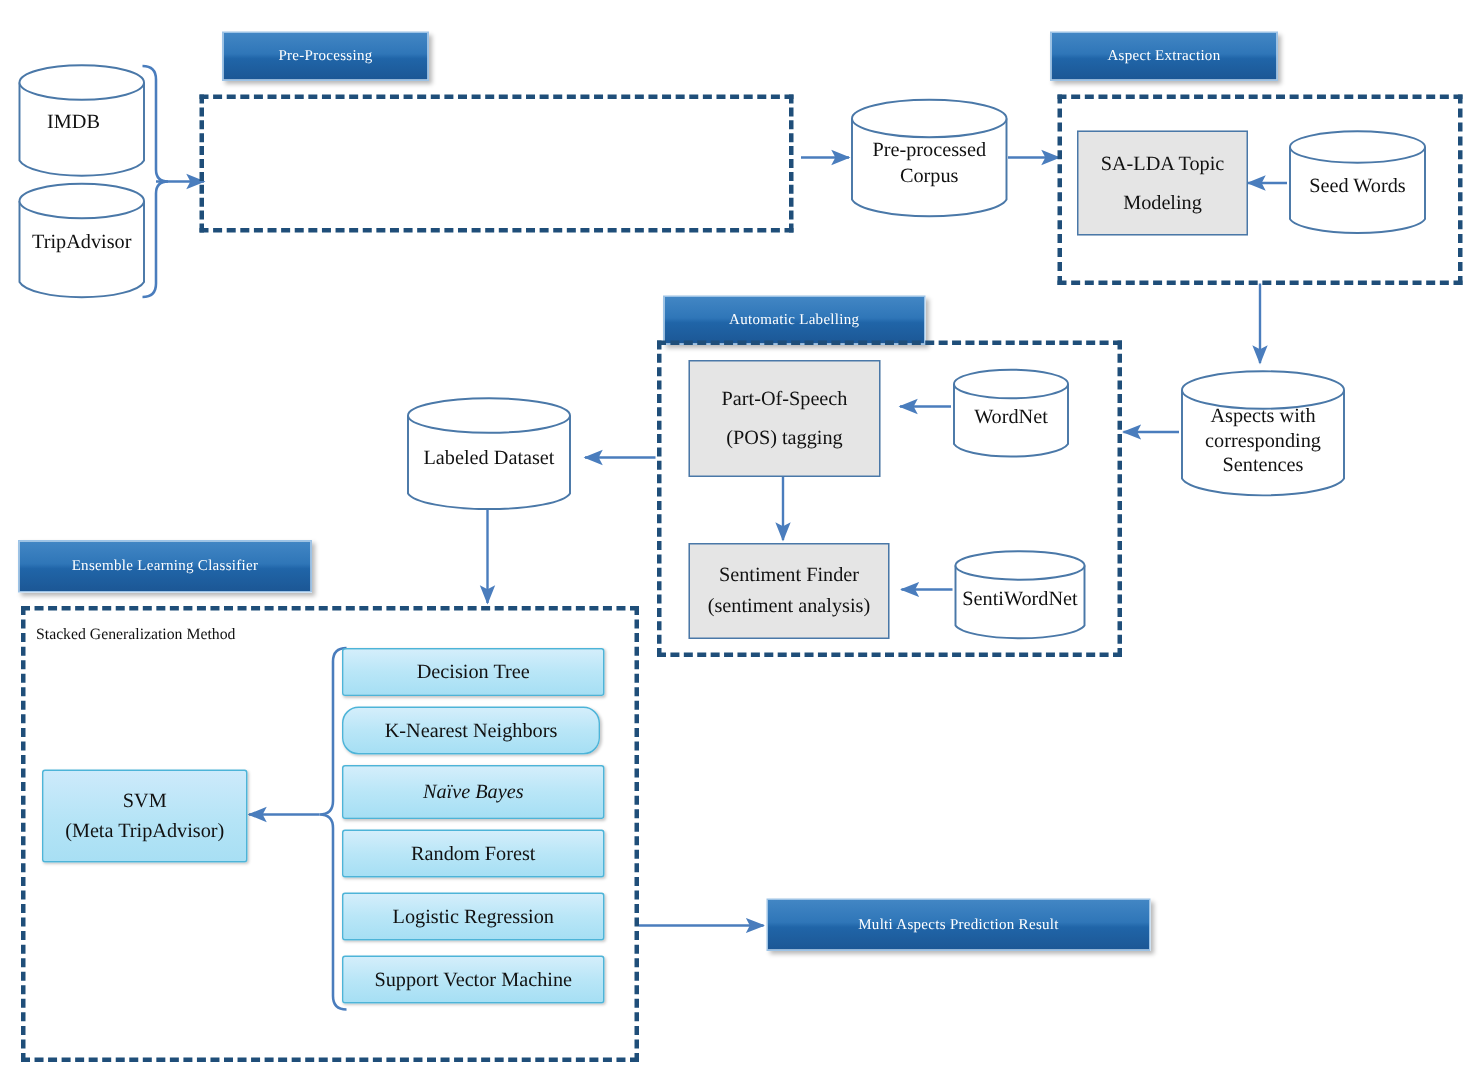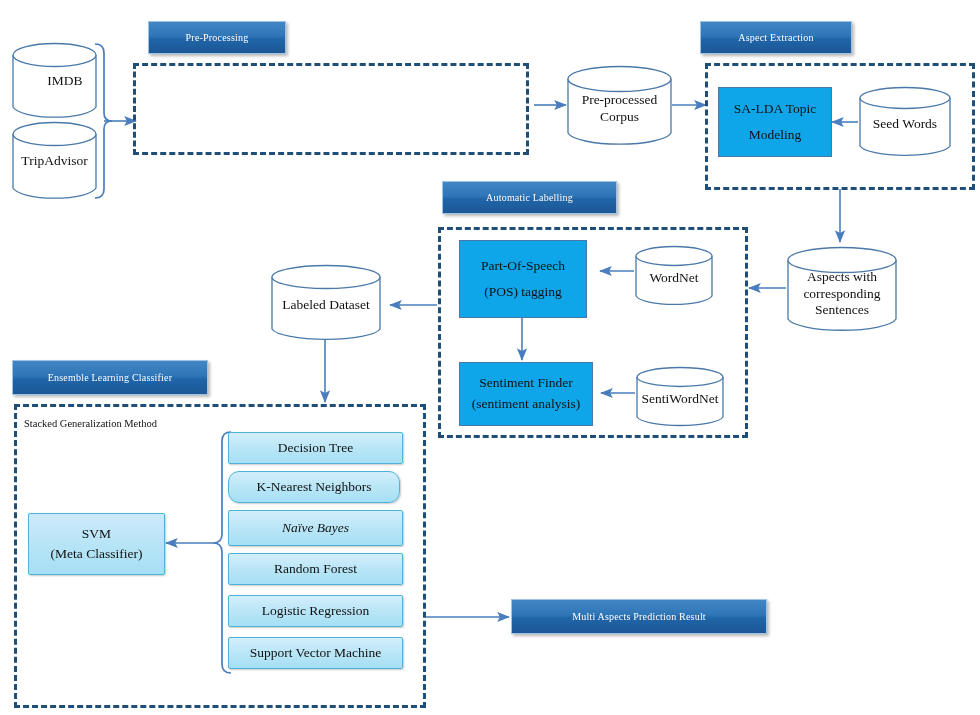--- a/index.html
+++ b/index.html
@@ -31,21 +31,21 @@
 
   
   .dashgroup{
     border:3px dashed #1f4e79;
     background:transparent;
   }
 
   
   .pbox{
     border:1px solid #4a78a8;
-    background:#0ea5e9;
+    background:#e5e5e5;
     display:flex;flex-direction:column;align-items:center;justify-content:center;
     font-size:13.5px;
     line-height:1.9;
     text-align:right;
     color:#111;
   }
   .pbox span{display:block;}
 
   
   .cbox{
@@ -133,21 +133,21 @@
 
       <path d="M231,432 Q222,432 222,441 L222,534 Q222,543 213,543 Q222,543 222,552 L222,664 Q222,673 231,673" stroke="#4a7dbd" stroke-width="1.7"></path>
 
       <path d="M213,543 L166,543" marker-end="url(#ah)"></path>
 
       <path d="M30,617 L30,617"></path>
       <path d="M426,617 L509,617" marker-end="url(#ah)"></path>
     </g>
   </svg>
 
-  <div class="cyl" style="left:12px;top:42px;width:74px;height:78px;padding-left:16px;">
+  <div class="cyl" style="left:12px;top:42px;width:74px;height:78px;">
     <svg width="85" height="78" viewBox="0 0 85 78">
       <path d="M1,13 L1,65 A42,12 0 0 0 84,65 L84,13" fill="#fff" stroke="#4a78a8" stroke-width="1.3"></path>
       <ellipse cx="42.5" cy="13" rx="41.5" ry="11.5" fill="#fff" stroke="#4a78a8" stroke-width="1.3"></ellipse>
     </svg>
     <div class="cyl-label">IMDB</div>
   </div>
 
   <div class="cyl" style="left:12px;top:120px;width:85px;height:82px;">
     <svg width="85" height="82" viewBox="0 0 85 82">
       <path d="M1,14 L1,68 A42,12 0 0 0 84,68 L84,14" fill="#fff" stroke="#4a78a8" stroke-width="1.3"></path>
@@ -191,21 +191,21 @@
       <path d="M1,14 L1,73 A54.5,13 0 0 0 109,73 L109,14" fill="#fff" stroke="#4a78a8" stroke-width="1.3"></path>
       <ellipse cx="55" cy="14" rx="54" ry="12.5" fill="#fff" stroke="#4a78a8" stroke-width="1.3"></ellipse>
     </svg>
     <div class="cyl-label" style="margin-top:8px;">
       <span>Aspects with</span><br>
       <span>corresponding</span><br>
       <span>Sentences</span>
     </div>
   </div>
 
-  <div class="banner abs" style="left:442px;top:181px;width:175px;height:33px;">Automatic Labelling</div>
+  <div class="banner abs" style="left:442px;top:197px;width:175px;height:33px;">Automatic Labelling</div>
 
   <div class="dashgroup abs" style="left:438px;top:227px;width:310px;height:211px;"></div>
 
   <div class="pbox abs" style="left:459px;top:240px;width:128px;height:78px;">
     <span>Part-Of-Speech</span>
     <span>(POS) tagging</span>
   </div>
 
   <div class="cyl" style="left:635px;top:245px;width:78px;height:62px;">
     <svg width="78" height="62" viewBox="0 0 78 62">
@@ -237,21 +237,21 @@
   </div>
 
   <div class="banner abs" style="left:12px;top:360px;width:196px;height:35px;">Ensemble Learning Classifier</div>
 
   <div class="dashgroup abs" style="left:14px;top:404px;width:412px;height:304px;"></div>
 
   <div class="note abs" style="left:24px;top:418px;">Stacked Generalization Method</div>
 
   <div class="cbox meta abs" style="left:28px;top:513px;width:137px;height:62px;">
     <span>SVM</span>
-    <span>(Meta Classifier)</span>
+    <span>(Meta TripAdvisor)</span>
   </div>
 
   <div class="cbox abs" style="left:228px;top:432px;width:175px;height:32px;">Decision Tree</div>
   <div class="cbox abs" style="left:228px;top:471px;width:172px;height:32px;border-radius:11px;">K-Nearest Neighbors</div>
   <div class="cbox abs" style="left:228px;top:510px;width:175px;height:36px;font-style:italic;">Naïve Bayes</div>
   <div class="cbox abs" style="left:228px;top:553px;width:175px;height:32px;">Random Forest</div>
   <div class="cbox abs" style="left:228px;top:595px;width:175px;height:32px;">Logistic Regression</div>
   <div class="cbox abs" style="left:228px;top:637px;width:175px;height:32px;">Support Vector Machine</div>
 
   <div class="banner abs" style="left:511px;top:599px;width:256px;height:35px;">Multi Aspects Prediction Result</div>

